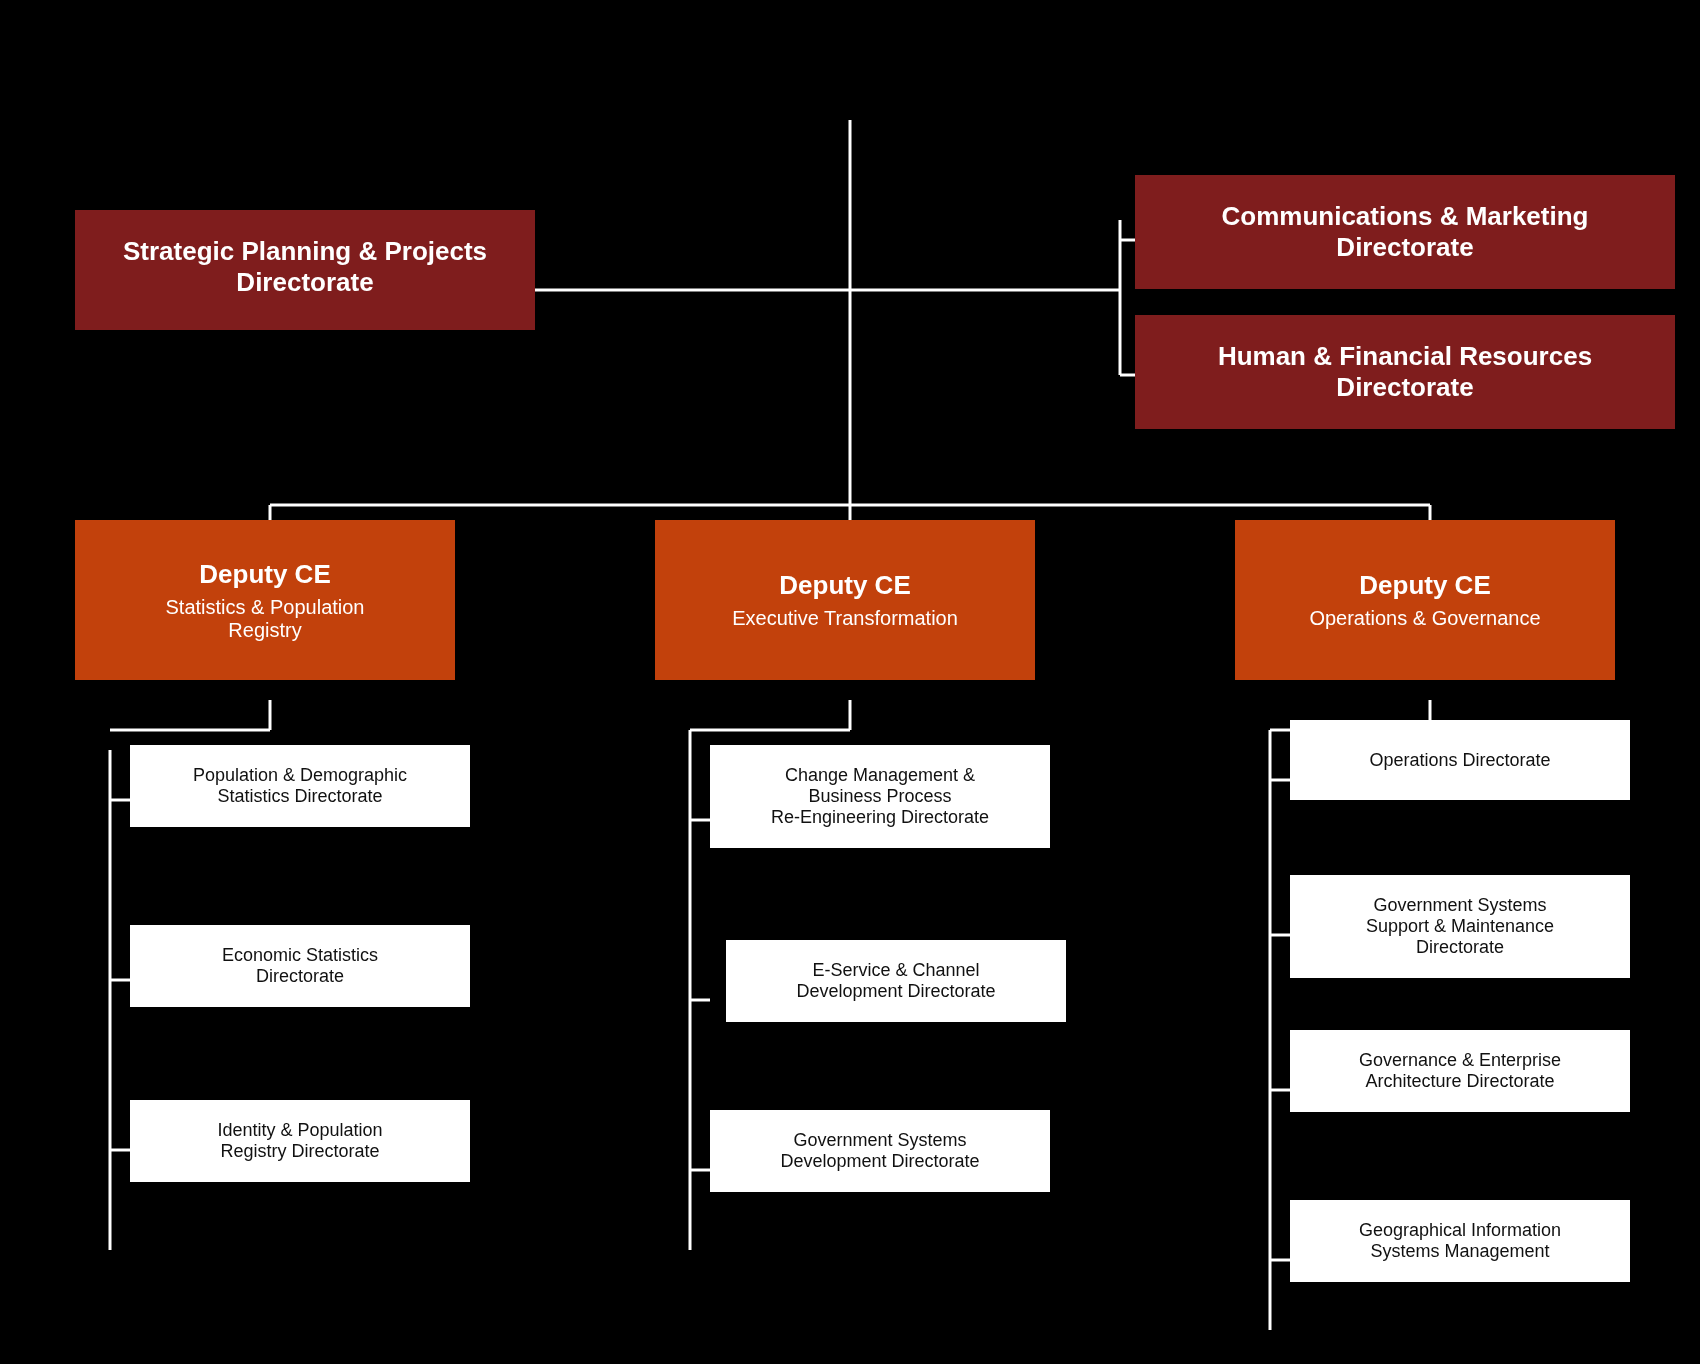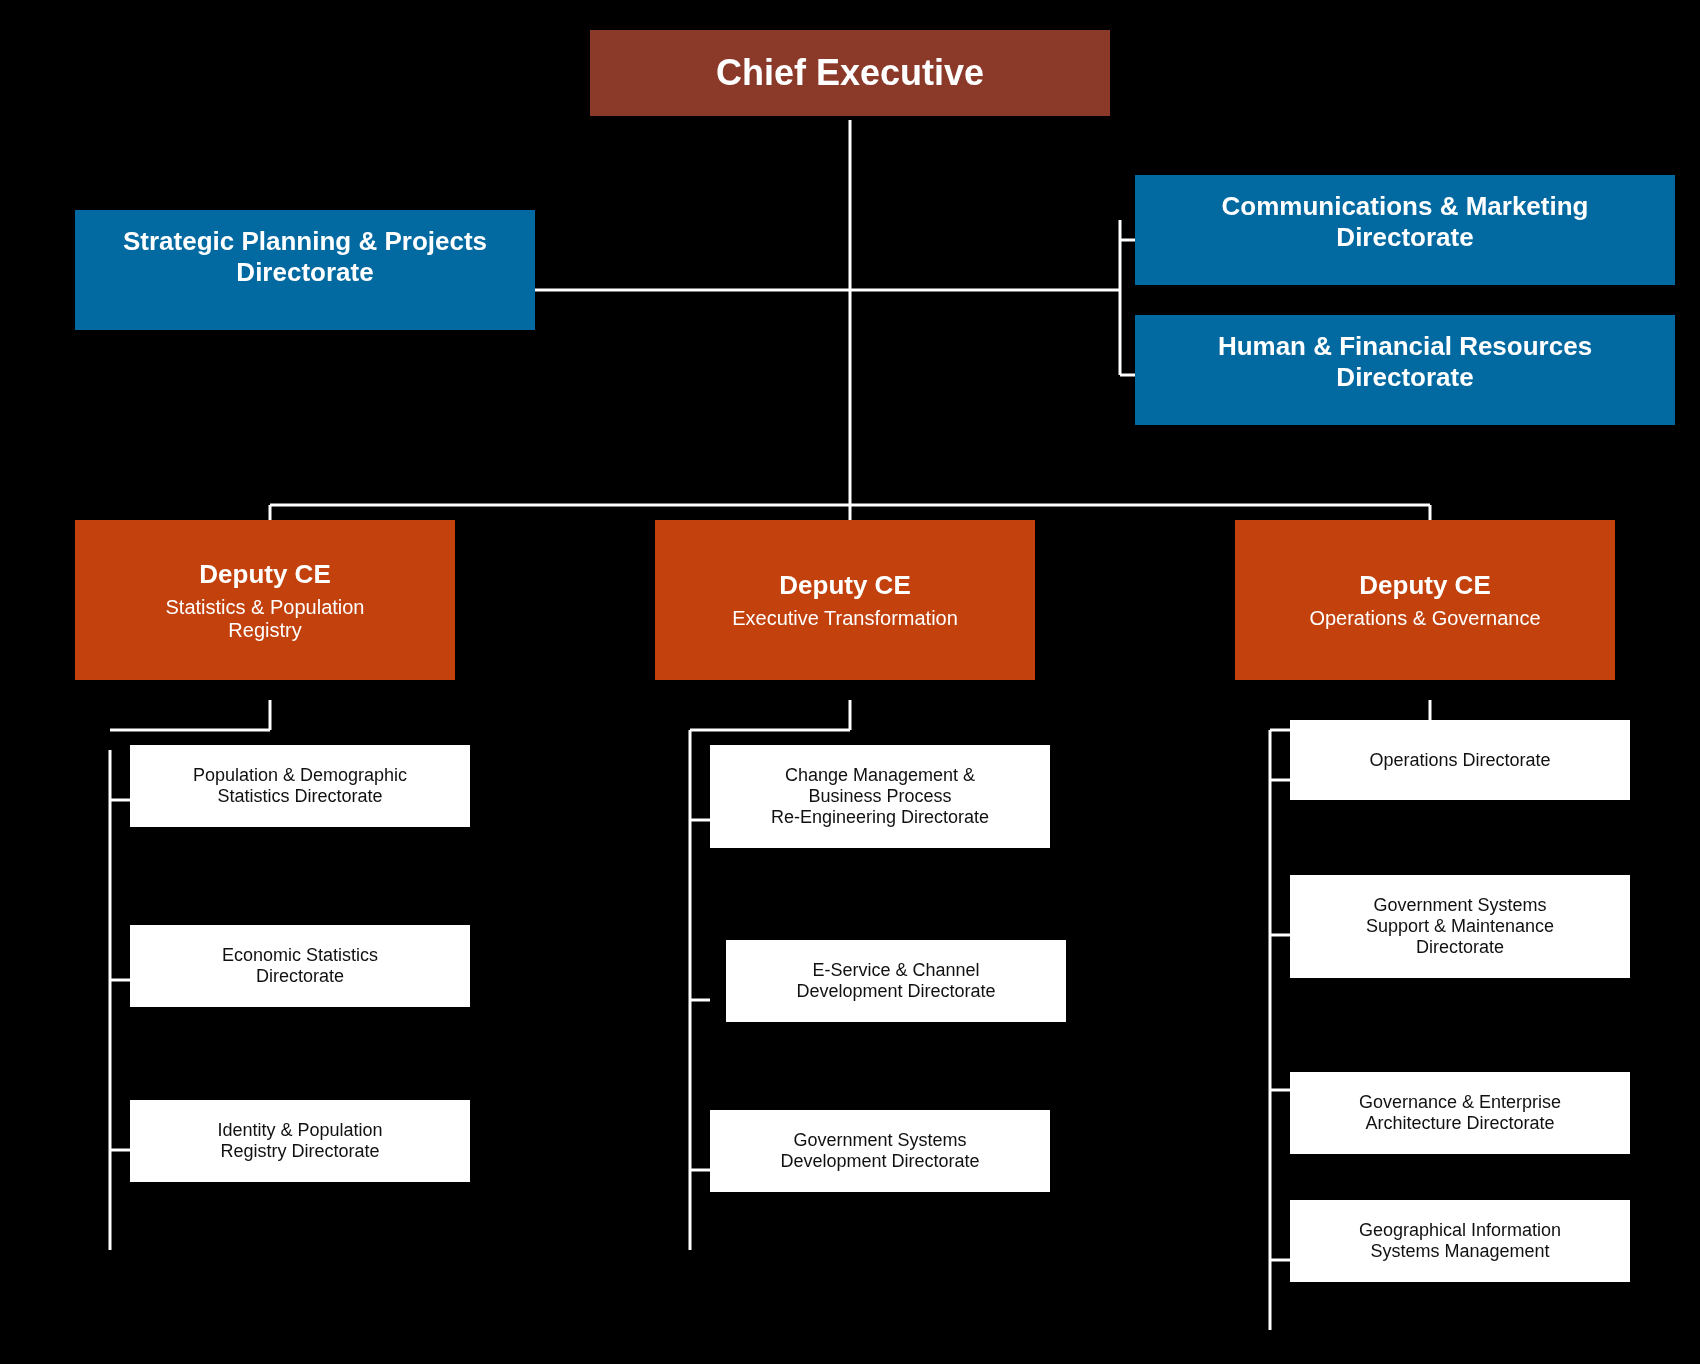--- a/index.html
+++ b/index.html
@@ -24,25 +24,25 @@
       background: #8B3A2A;
       color: #fff;
       font-size: 36px;
       font-weight: bold;
       padding: 22px 60px;
       text-align: center;
       min-width: 420px;
     }
 
     .box-gold {
-      background: #0369a1;
+      background: #7f1d1d;
       color: #fff;
       font-size: 26px;
       font-weight: bold;
-      padding: 16px 30px;
+      padding: 26px 30px;
       text-align: center;
     }
 
     .box-strategic {
       width: 460px;
       min-height: 120px;
     }
 
     .box-comm {
       width: 540px;
@@ -155,23 +155,20 @@
 
       <line x1="1410" y1="680" x2="1410" y2="710" stroke="white" stroke-width="3"></line>
       <line x1="1250" y1="710" x2="1250" y2="1310" stroke="white" stroke-width="3"></line>
       <line x1="1250" y1="760" x2="1270" y2="760" stroke="white" stroke-width="3"></line>
       <line x1="1250" y1="915" x2="1270" y2="915" stroke="white" stroke-width="3"></line>
       <line x1="1250" y1="1070" x2="1270" y2="1070" stroke="white" stroke-width="3"></line>
       <line x1="1250" y1="1240" x2="1270" y2="1240" stroke="white" stroke-width="3"></line>
       <line x1="1250" y1="710" x2="1410" y2="710" stroke="white" stroke-width="3"></line>
     </svg>
 
-    <div style="position:absolute; left:570px; top:10px; width:520px;">
-      <div class="box-ce">Chief Executive</div>
-    </div>
 
     <div style="position:absolute; left:55px; top:190px; width:435px;">
       <div class="box-gold box-strategic">
         <span style="white-space:pre-line;">Strategic Planning &amp; Projects
 Directorate</span>
       </div>
     </div>
 
     <div style="position:absolute; left:1115px; top:155px; width:540px;">
       <div class="box-gold box-comm">
@@ -259,21 +256,21 @@
     </div>
 
     <div style="position:absolute; left:1270px; top:855px; width:340px;">
       <div class="box-white">
         <span style="white-space:pre-line;">Government Systems
 Support &amp; Maintenance
 Directorate</span>
       </div>
     </div>
 
-    <div style="position:absolute; left:1270px; top:1052px; width:340px;">
+    <div style="position:absolute; left:1270px; top:1010px; width:340px;">
       <div class="box-white">
         <span style="white-space:pre-line;">Governance &amp; Enterprise
 Architecture Directorate</span>
       </div>
     </div>
 
     <div style="position:absolute; left:1270px; top:1180px; width:340px;">
       <div class="box-white">
         <span style="white-space:pre-line;">Geographical Information
 Systems Management</span>

